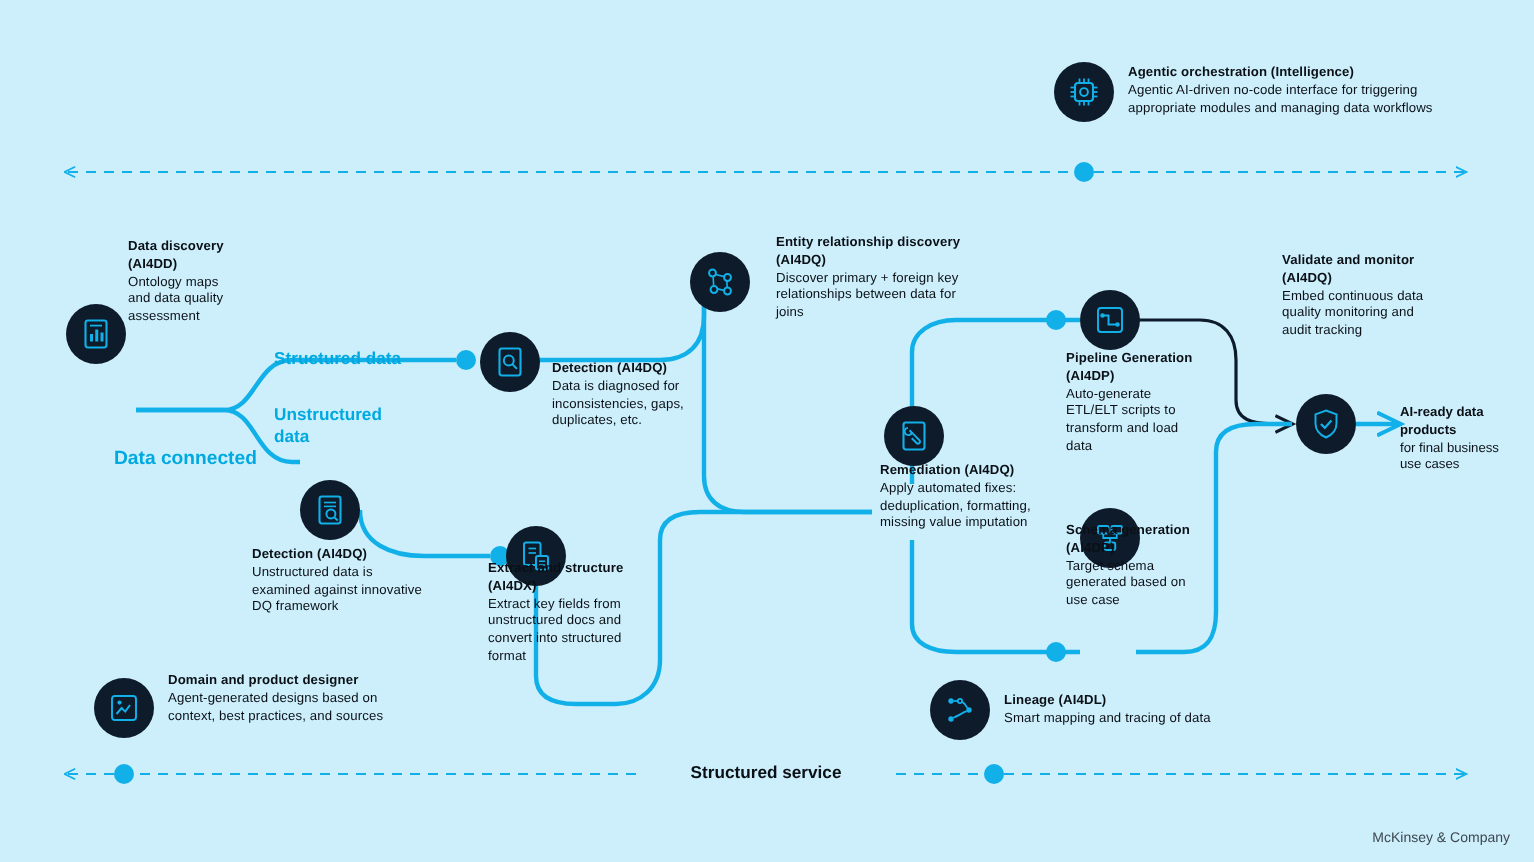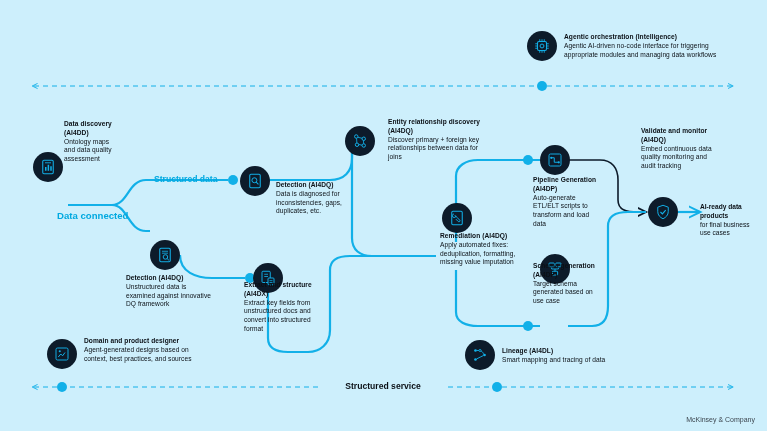--- a/index.html
+++ b/index.html
@@ -158,22 +158,25 @@
       <rect x="11.5" y="9" width="2" height="8" fill="#12b0e8"></rect>
       <rect x="15" y="11" width="2" height="6" fill="#12b0e8"></rect>
       <line x1="8" y1="6.4" x2="16" y2="6.4" stroke="#12b0e8" stroke-width="1.2"></line>
     </svg>
   </div>
   <div class="lbl" style="left:64px; top:120px; width:56px;">
     <b>Data discovery (AI4DD)</b>
     <span>Ontology maps and data quality assessment</span>
   </div>
 
-  <div class="cyan-lbl big" style="left:33px; top:210px;padding-left:24px;">Data connected</div>
-  <div class="cyan-lbl" style="left:154px; top:174px;">Structured data</div>
+  <div class="cyan-lbl big" style="left:33px; top:224px;padding-left:24px;">Data connected</div>
+  <div class="cyan-lbl" style="left:137px; top:174px;">Structured data</div>
+  <div class="cyan-lbl" style="left:137px; top:202px; width:62px; line-height:1.25;">
+    <span>Unstructured data</span>
+  </div>
 
   <div class="dot" style="left:228px; top:175px;"></div>
   <div class="node" style="left:240px; top:166px;">
     <svg width="18" height="18" viewBox="0 0 24 24">
       <rect x="5" y="3" width="14" height="18" rx="1.6" fill="none" stroke="#12b0e8" stroke-width="1.4"></rect>
       <circle cx="11.2" cy="11" r="3.3" fill="none" stroke="#12b0e8" stroke-width="1.3"></circle>
       <line x1="13.6" y1="13.4" x2="16.6" y2="16.6" stroke="#12b0e8" stroke-width="1.4"></line>
     </svg>
   </div>
   <div class="lbl" style="left:276px; top:181px; width:74px;">

